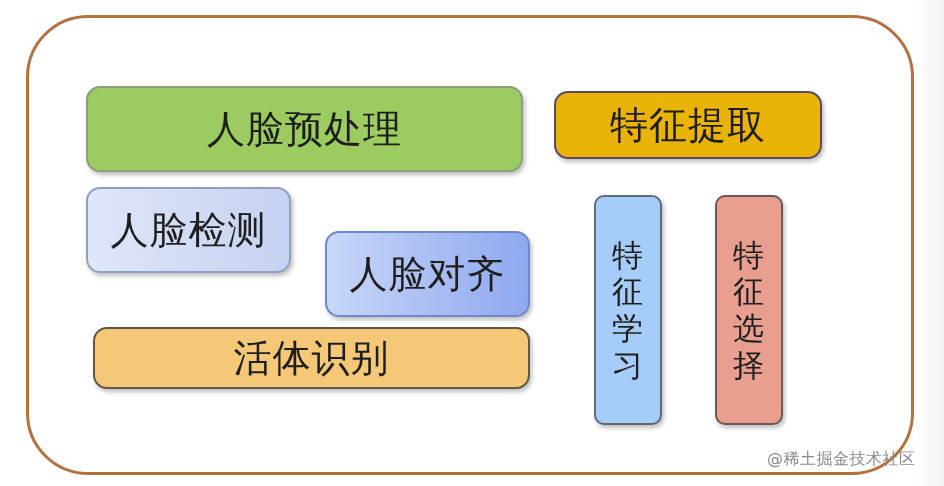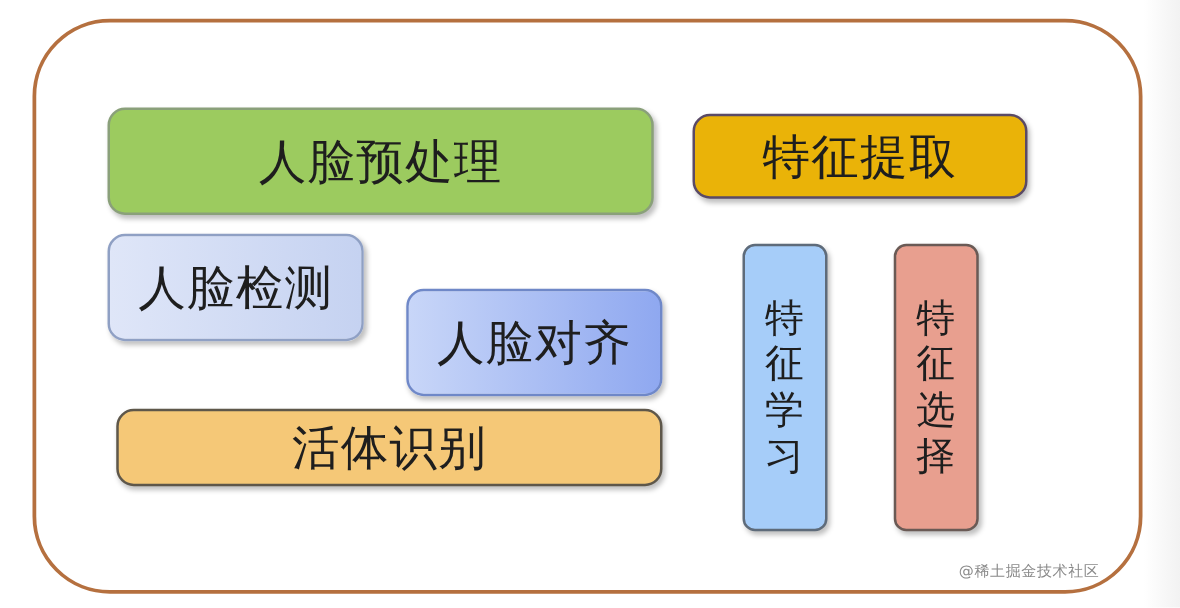--- a/index.html
+++ b/index.html
@@ -37,21 +37,21 @@
   .b-live  { left:93px;  top:327px; width:437px; height:62px;
              background:#f5c877; border:2px solid #5e574a; border-radius:14px; }
   .b-ext   { left:554px; top:91px;  width:268px; height:68px;
              background:#eab308; border:2px solid #5a4a66; border-radius:14px; }
   .b-learn { left:594px; top:195px; width:68px;  height:230px;
              background:#a6cdf9; border:2px solid #5e6b7a; border-radius:10px; }
   .b-sel   { left:715px; top:195px; width:68px;  height:230px;
              background:#e89f8f; border:2px solid #6a5a55; border-radius:10px; }
   .watermark {
     position:absolute; left:767px; top:449px;
-    font-size:12px; color:#8a8a8a; letter-spacing:0.5px;
+    font-size:16px; color:#8a8a8a; letter-spacing:0.5px;
   }
 </style>
 </head>
 <body>
 
 <div class="right-shade"></div>
 
 <div class="frame"></div>
 
 <div class="box b-pre">

